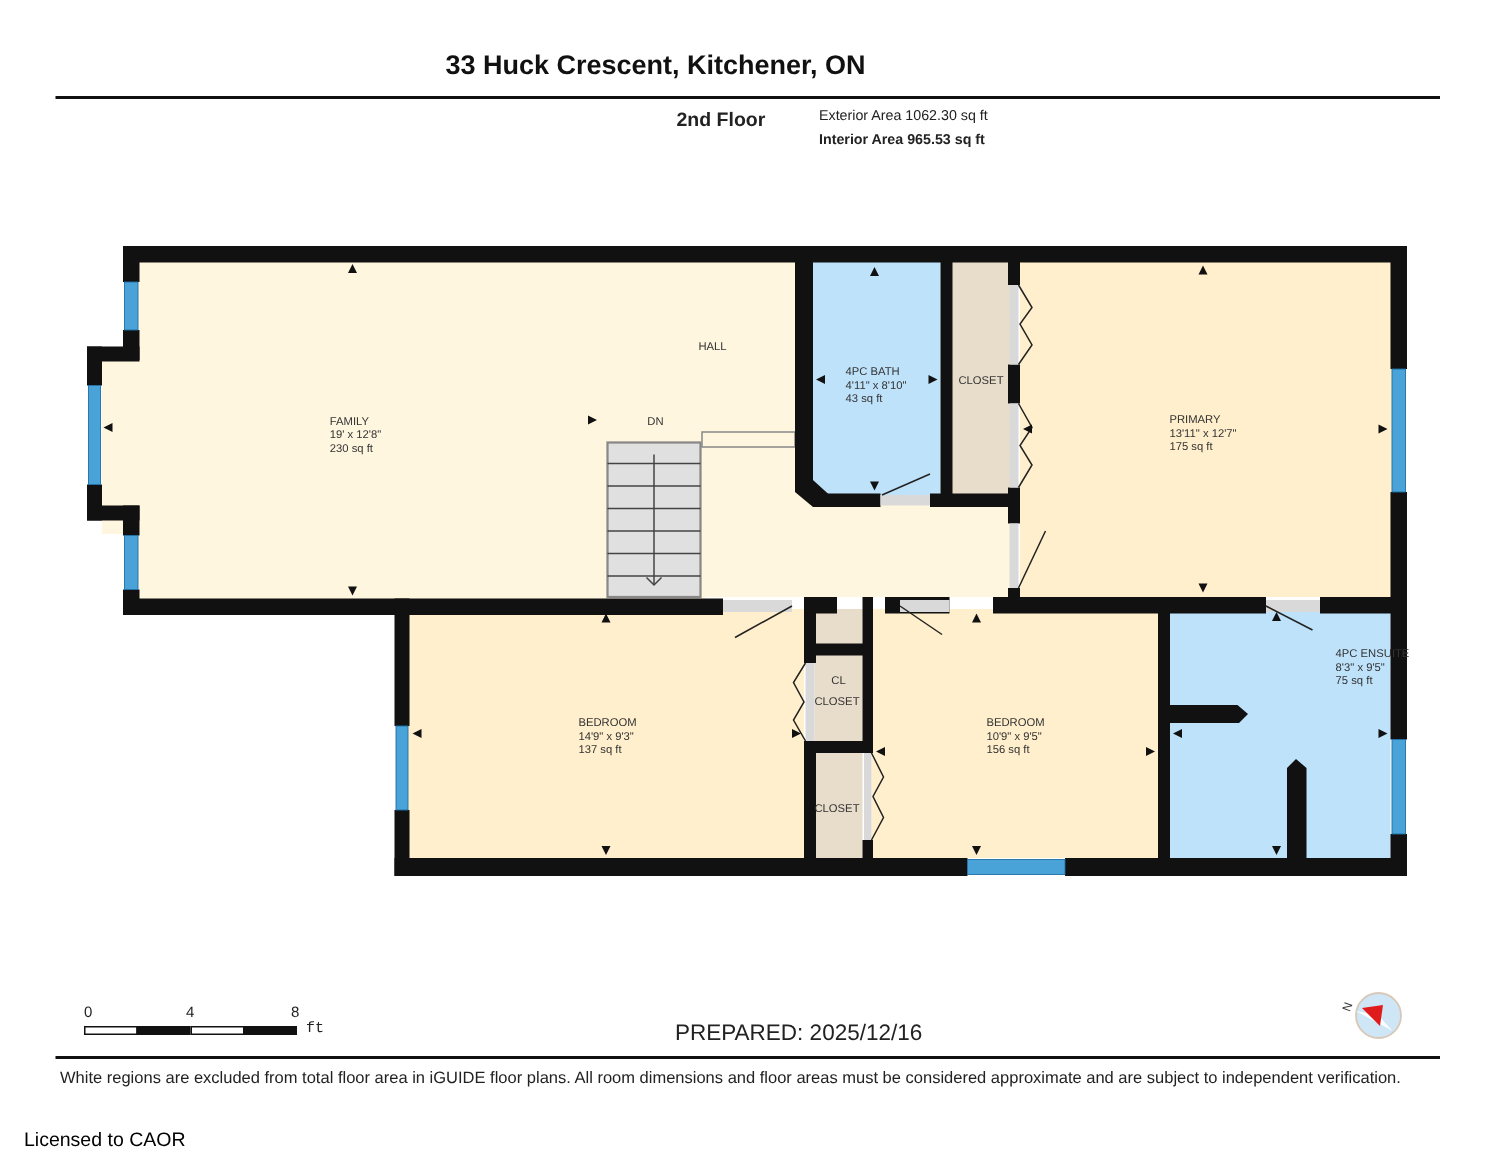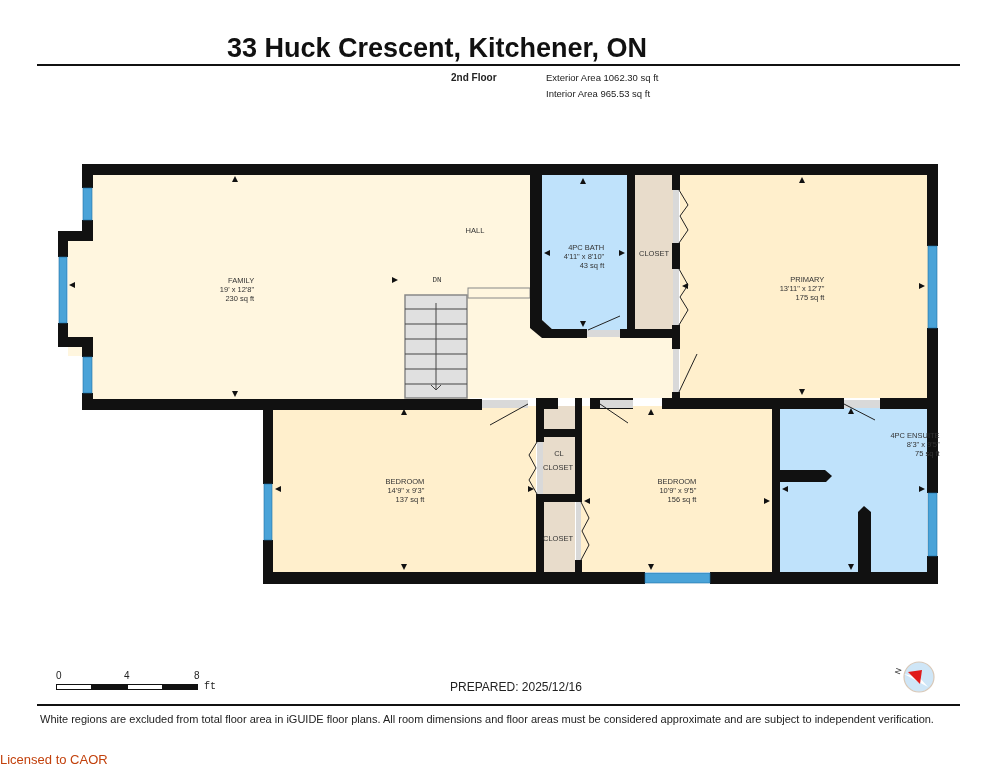--- a/index.html
+++ b/index.html
@@ -1,38 +1,38 @@
 <!DOCTYPE html>
 <html><head>
 <meta charset="utf-8">
 <style>
   html, body { margin:0; padding:0; background:#ffffff; }
   body { width:995px; height:768px; position:relative; overflow:hidden; font-family:"Liberation Sans", sans-serif; color:#222; }
-  .title { position:absolute; left:0; width:874px; top:33px; text-align:center; font-size:27px; font-weight:bold; color:#111; }
+  .title { position:absolute; left:0; width:874px; top:33px; text-align:center; font-size:18px; font-weight:bold; color:#111; }
   .hr { position:absolute; left:37px; width:923px; height:2px; background:#111; }
-  .floor-label { position:absolute; left:451px; top:72px; font-size:10px; font-weight:bold; }
+  .floor-label { position:absolute; left:451px; top:72px; font-size:13px; font-weight:bold; }
   .area-line { position:absolute; left:509px; font-size:9.5px; color:#222;padding-left:37px; }
   .plan { position:absolute; left:0; top:0; width:995px; height:768px; }
-  .room-label { position:absolute; font-size:7.5px; text-align:right; line-height:9px; color:#333; transform:translateX(-50%); white-space:nowrap; }
+  .room-label { position:absolute; font-size:7.5px; text-align:left; line-height:9px; color:#333; transform:translateX(-50%); white-space:nowrap; }
   .scale { position:absolute; left:56px; top:670px; }
   .scale-num { position:absolute; font-size:10px; top:0; }
   .scale-bar { position:absolute; top:14px; height:4px; border:1px solid #111; }
-  .prepared { position:absolute; left:450px; top:680px; font-size:12px; }
+  .prepared { position:absolute; left:450px; top:680px; font-size:15px; }
   .disclaimer { position:absolute; left:40px; top:713px; font-size:11px; color:#222; }
-  .license { position:absolute; left:0; top:752px; font-size:13px; color:#c2410c; }
+  .license { position:absolute; left:16px; top:752px; font-size:13px; color:#000000; }
   .compass { position:absolute; left:890px; top:660px; width:50px; height:34px; }
 </style>
 </head>
 <body>
 
 <div class="title">33 Huck Crescent, Kitchener, ON</div>
 <div class="hr" style="top:64px;"></div>
 <div class="floor-label">2nd Floor</div>
 <div class="area-line" style="top:72px;">Exterior Area 1062.30 sq ft</div>
-<div class="area-line" style="top:88px;">Interior Area 965.53 sq ft</div>
+<div class="area-line" style="top:88px;font-weight:bold;">Interior Area 965.53 sq ft</div>
 
 <svg class="plan" viewBox="0 0 995 768" xmlns="http://www.w3.org/2000/svg">
 
   <g>
 
     <polygon fill="#fff6df" points="92,174 535,174 535,330 675,330 675,398 470,398 470,400 92,400 92,356 68,356 68,238 92,238"></polygon>
 
     <polygon fill="#bfe2fb" points="542,174 627,174 627,330 553,330 542,320"></polygon>
 
     <rect x="634" y="174" width="40" height="156" fill="#e8dccb"></rect>
@@ -182,21 +182,21 @@
 </svg>
 
 <div class="room-label" style="left:237px; top:276px;">
   <div>FAMILY</div>
   <div>19' x 12'8"</div>
   <div>230 sq ft</div>
 </div>
 <div class="room-label" style="left:475px; top:226px;">
   <div>HALL</div>
 </div>
-<div class="room-label" style="left:437px; top:276px;font-family:Liberation Mono, monospace;">
+<div class="room-label" style="left:437px; top:276px;">
   <div>DN</div>
 </div>
 <div class="room-label" style="left:584px; top:243px;">
   <div>4PC BATH</div>
   <div>4'11" x 8'10"</div>
   <div>43 sq ft</div>
 </div>
 <div class="room-label" style="left:654px; top:249px;">
   <div>CLOSET</div>
 </div>

